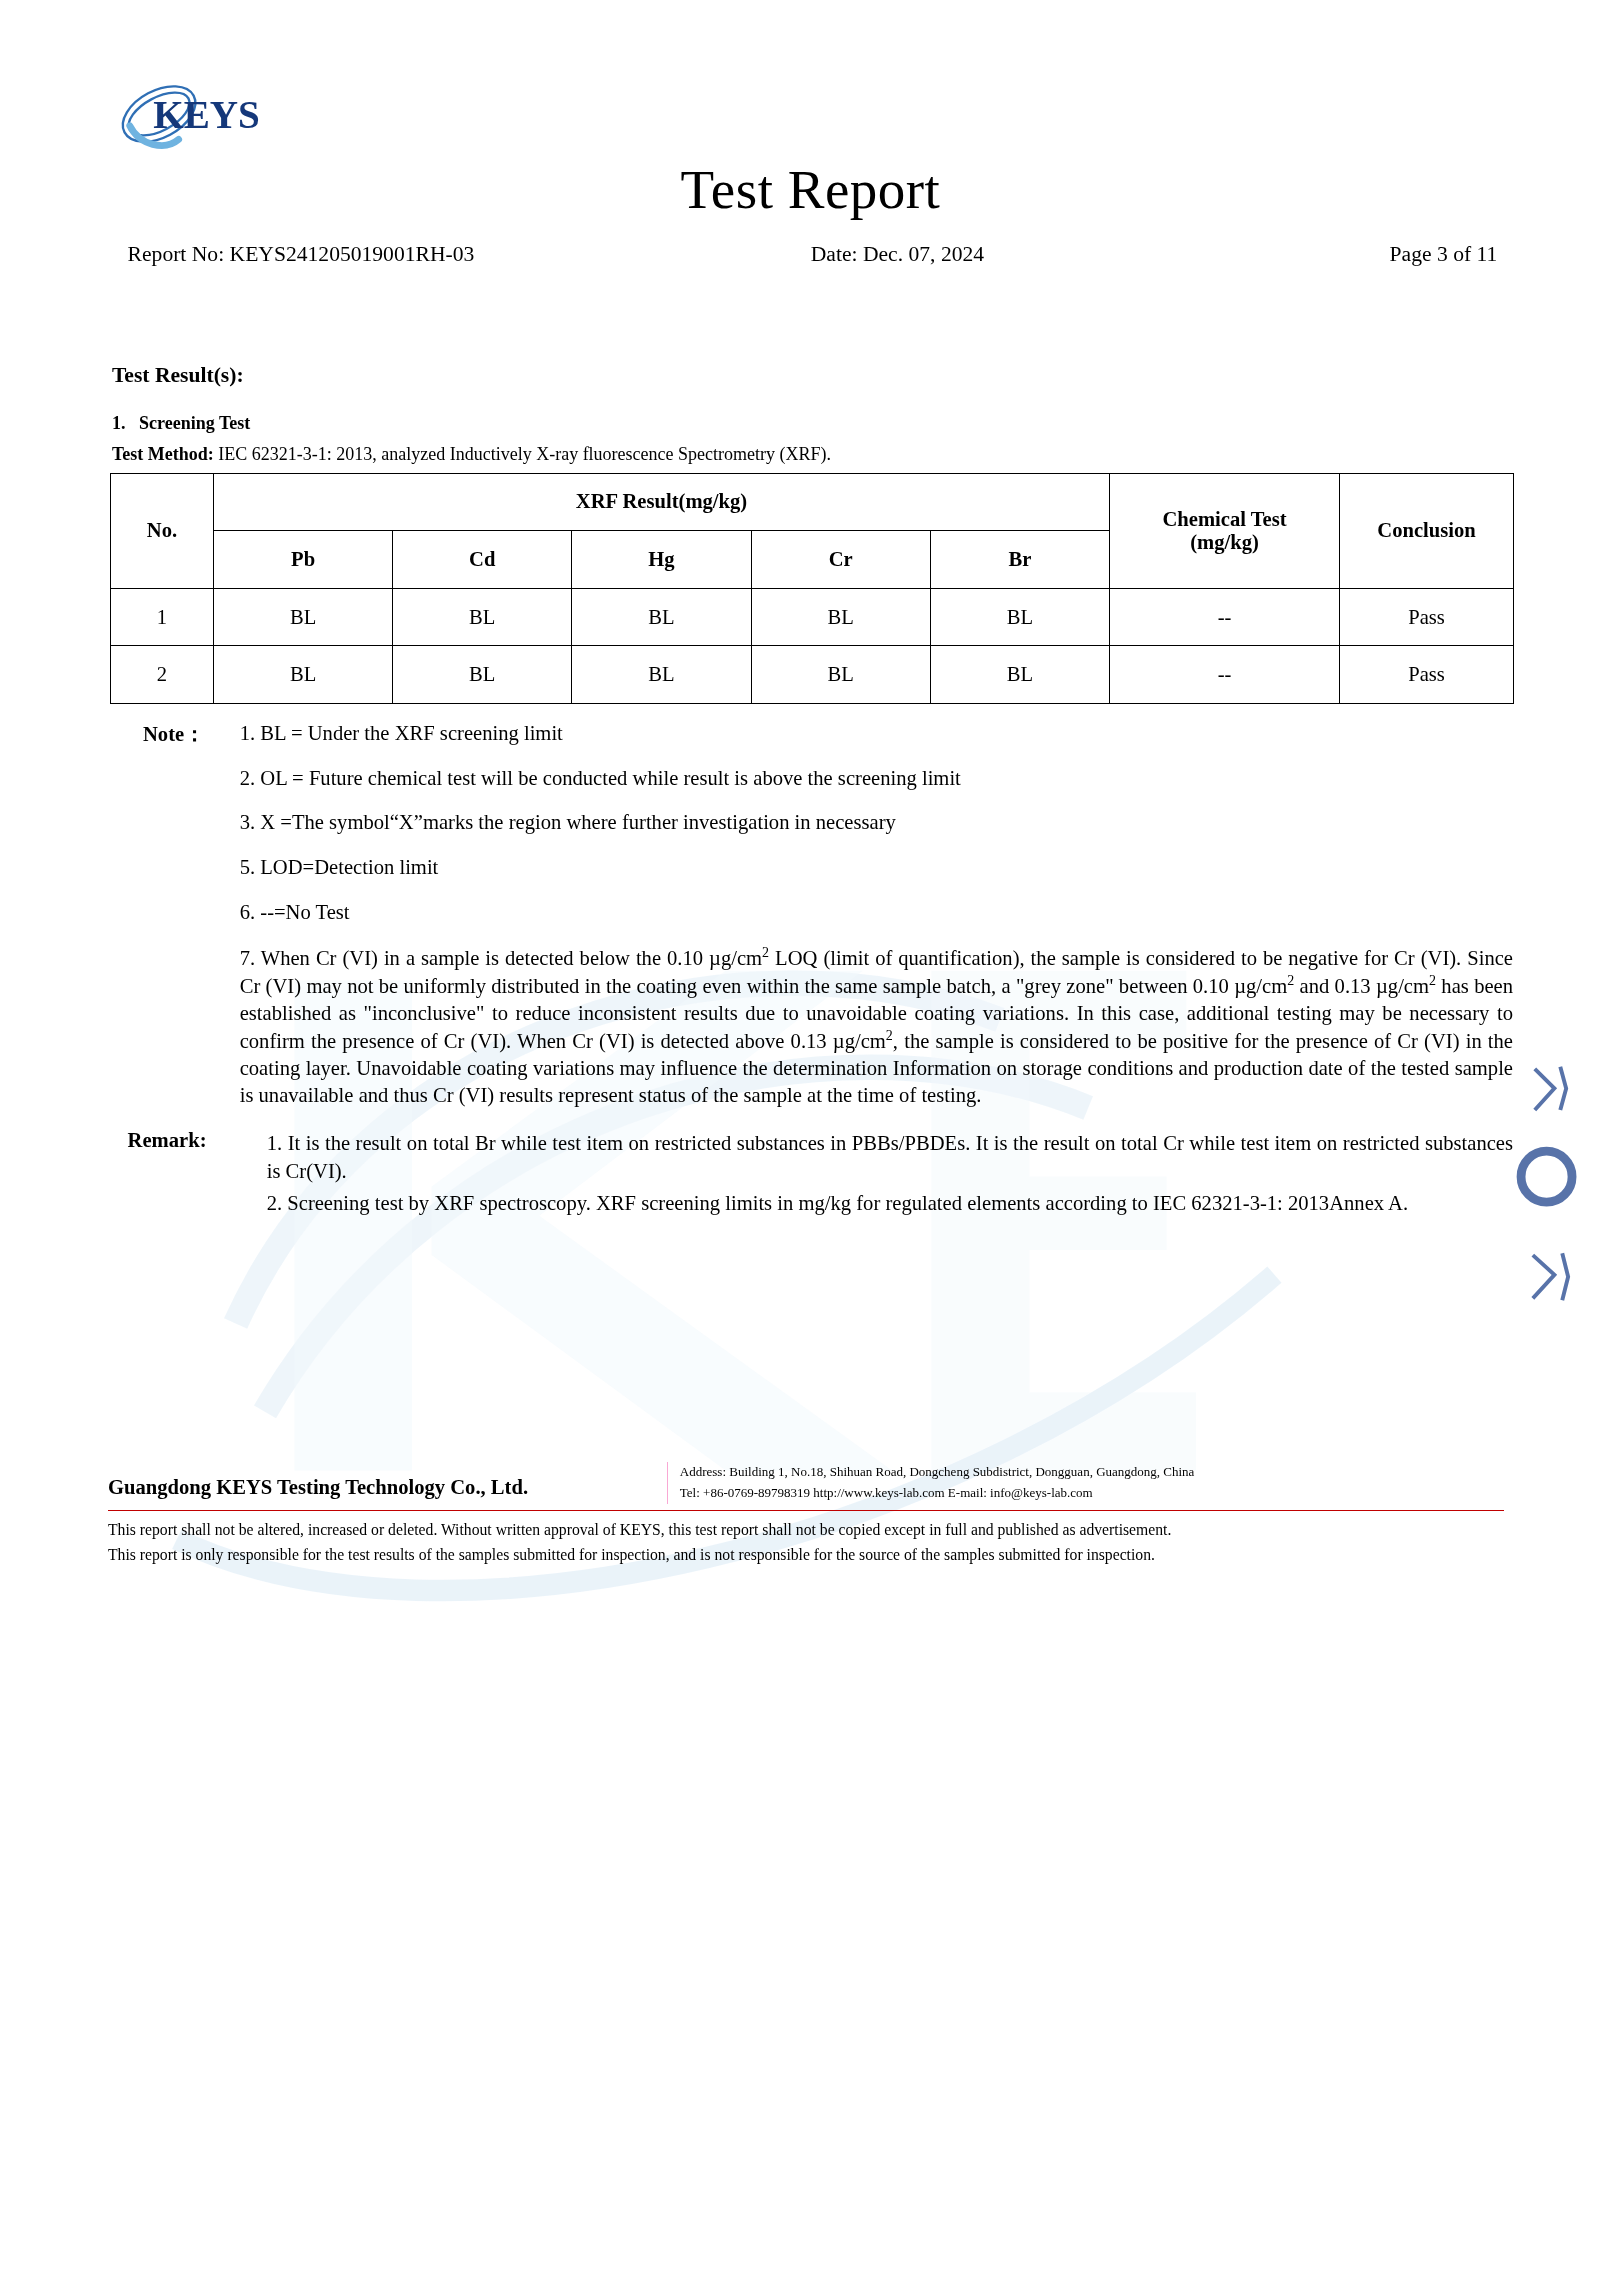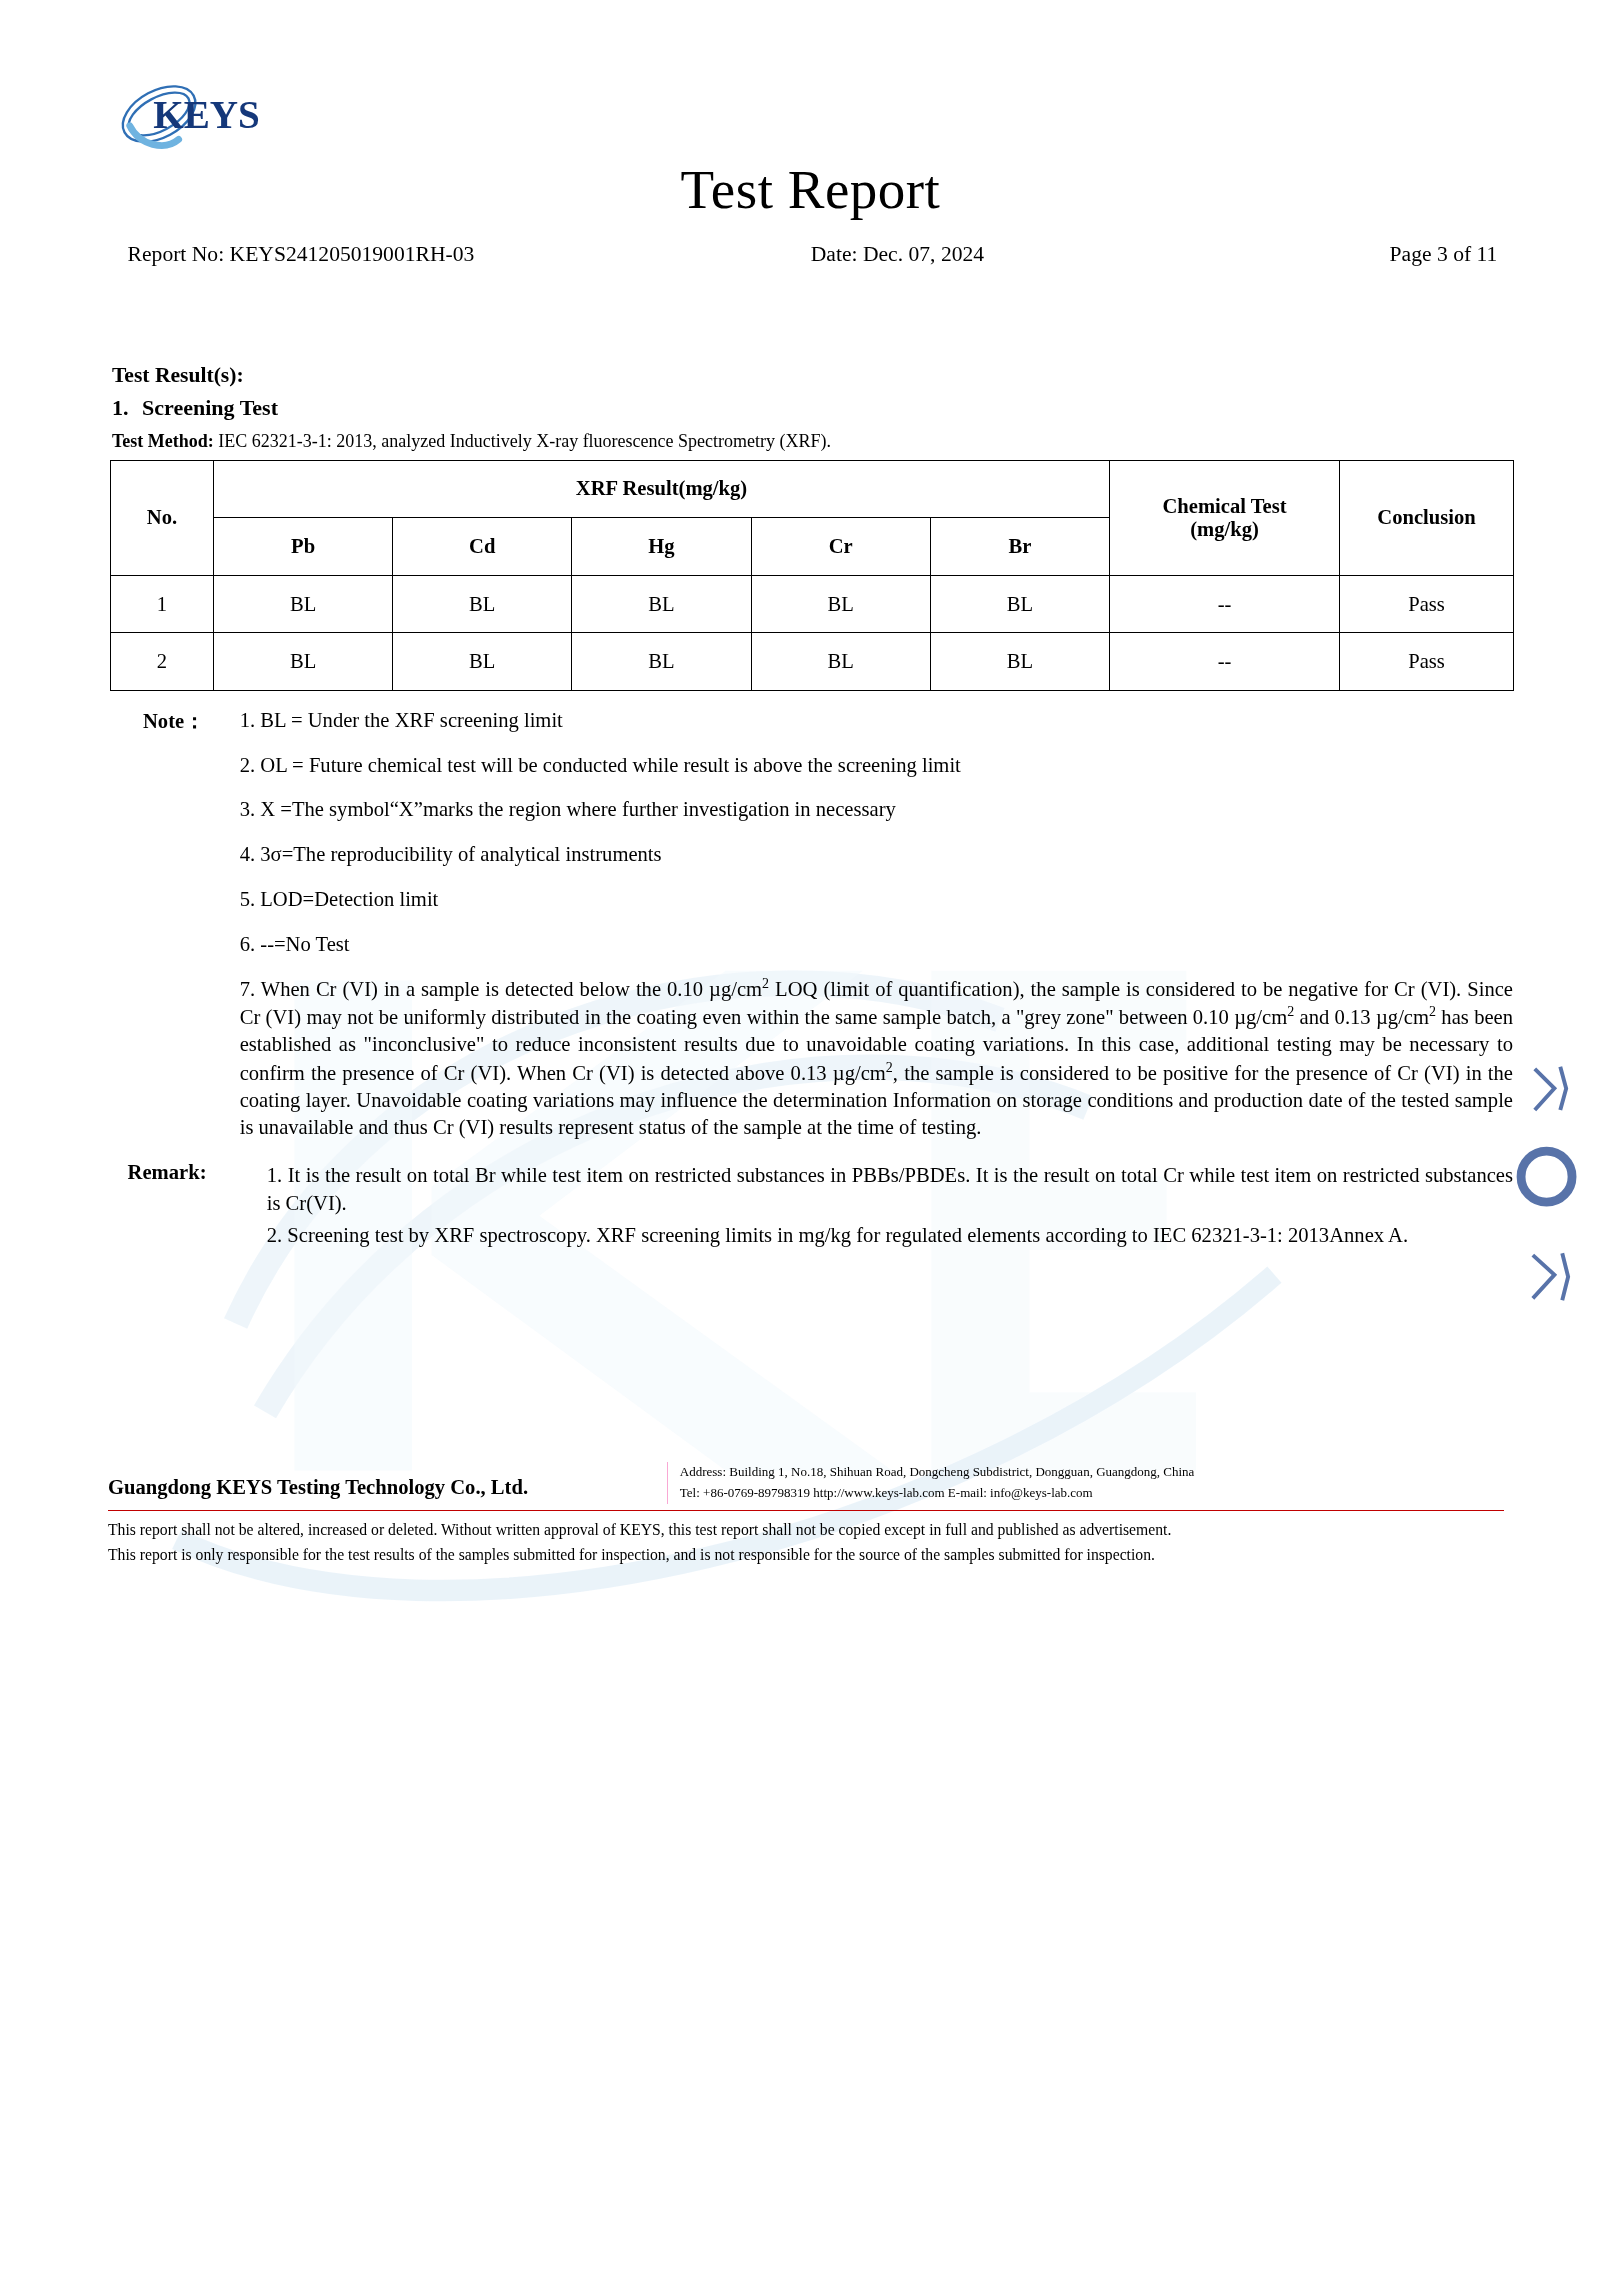--- a/index.html
+++ b/index.html
@@ -81,22 +81,22 @@
 
   
   .results-title {
     font-weight: bold;
     font-size: 21.6px;
     margin-top: 96px;
     padding-left: 3.9px;
   }
   .screening-line {
     font-weight: bold;
-    font-size: 22px;
-    margin-top: 7px;
+    font-size: 18px;
+    margin-top: 25px;
     padding-left: 3.9px;
   }
   .screening-line .num { margin-right: 13.7px; }
   .method-line {
     font-size: 18px;
     margin-top: 9.8px;
     padding-left: 3.9px;
   }
   .method-line b { font-weight: bold; }
 
@@ -297,21 +297,20 @@
         </tr>
       </tbody>
     </table>
 
     <div class="note-block">
       <div class="note-label">Note：</div>
       <div class="note-items">
         <div class="note-item">1. BL = Under the XRF screening limit</div>
         <div class="note-item">2. OL = Future chemical test will be conducted while result is above the screening limit</div>
         <div class="note-item">3. X =The symbol“X”marks the region where further investigation in necessary</div>
-        <div class="note-item">4. 3σ=The reproducibility of analytical instruments</div>
         <div class="note-item">5. LOD=Detection limit</div>
         <div class="note-item">6. --=No Test</div>
         <div class="note-item long"><span>7. When Cr (VI) in a sample is detected below the 0.10 µg/cm</span><sup>2</sup><span> LOQ (limit of quantification), the sample is considered to be negative for Cr (VI). Since Cr (VI) may not be uniformly distributed in the coating even within the same sample batch, a "grey zone" between 0.10 µg/cm</span><sup>2</sup><span> and 0.13 µg/cm</span><sup>2</sup><span> has been established as "inconclusive" to reduce inconsistent results due to unavoidable coating variations. In this case, additional testing may be necessary to confirm the presence of Cr (VI). When Cr (VI) is detected above 0.13 µg/cm</span><sup>2</sup><span>, the sample is considered to be positive for the presence of Cr (VI) in the coating layer. Unavoidable coating variations may influence the determination Information on storage conditions and production date of the tested sample is unavailable and thus Cr (VI) results represent status of the sample at the time of testing.</span></div>
       </div>
     </div>
 
     <div class="remark-block">
       <div class="remark-label">Remark:</div>
       <div class="remark-items">
         <div class="remark-item">1. It is the result on total Br while test item on restricted substances in PBBs/PBDEs. It is the result on total Cr while test item on restricted substances is Cr(VI).</div>

